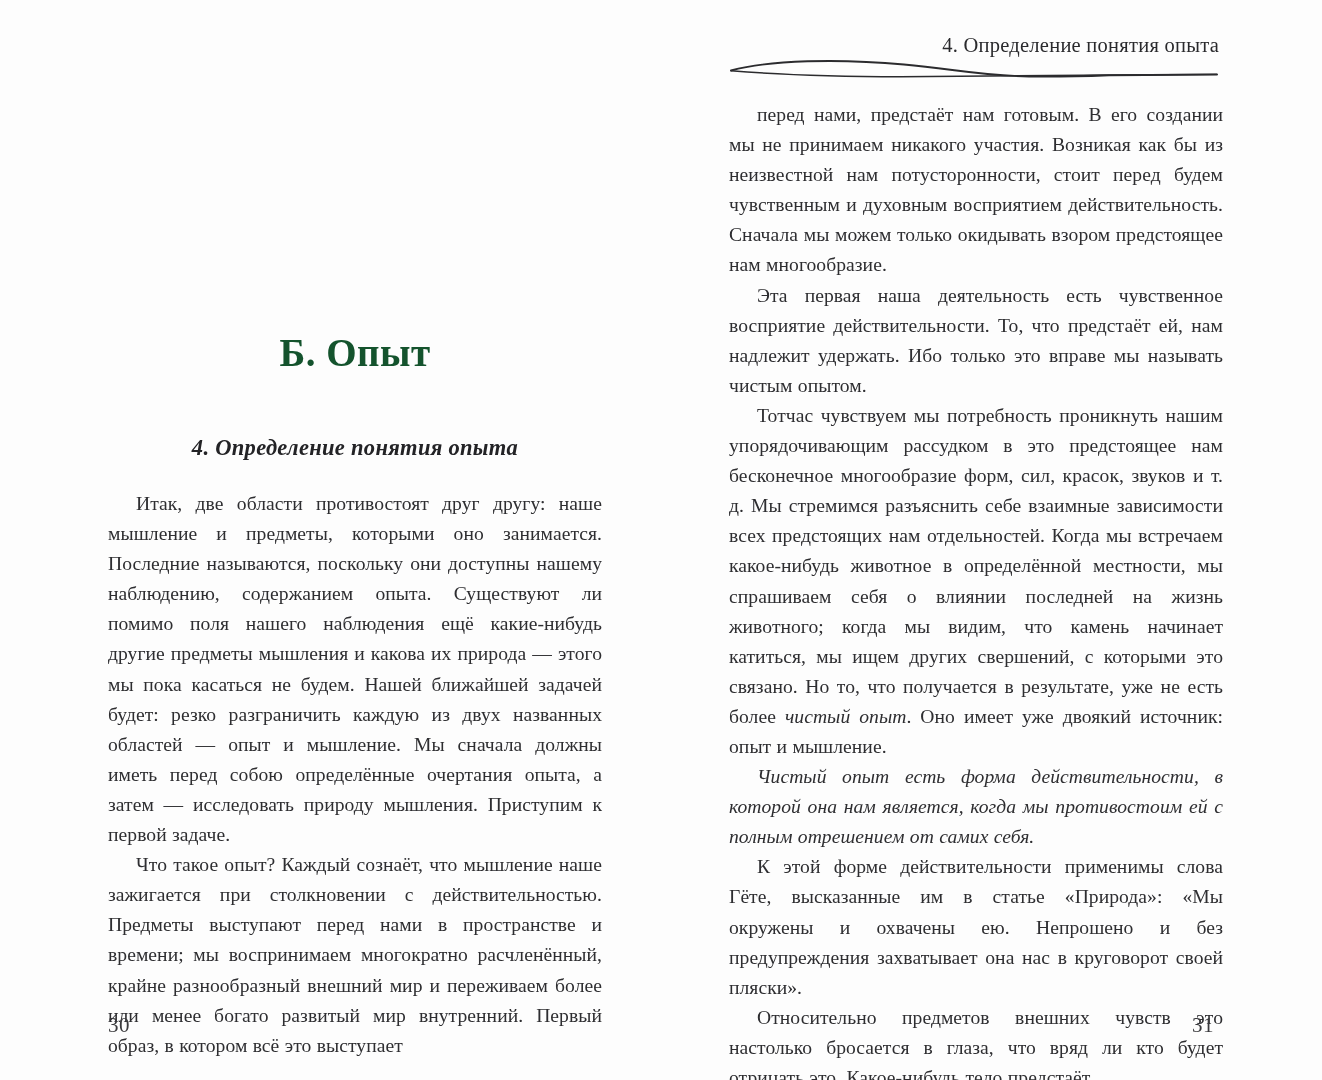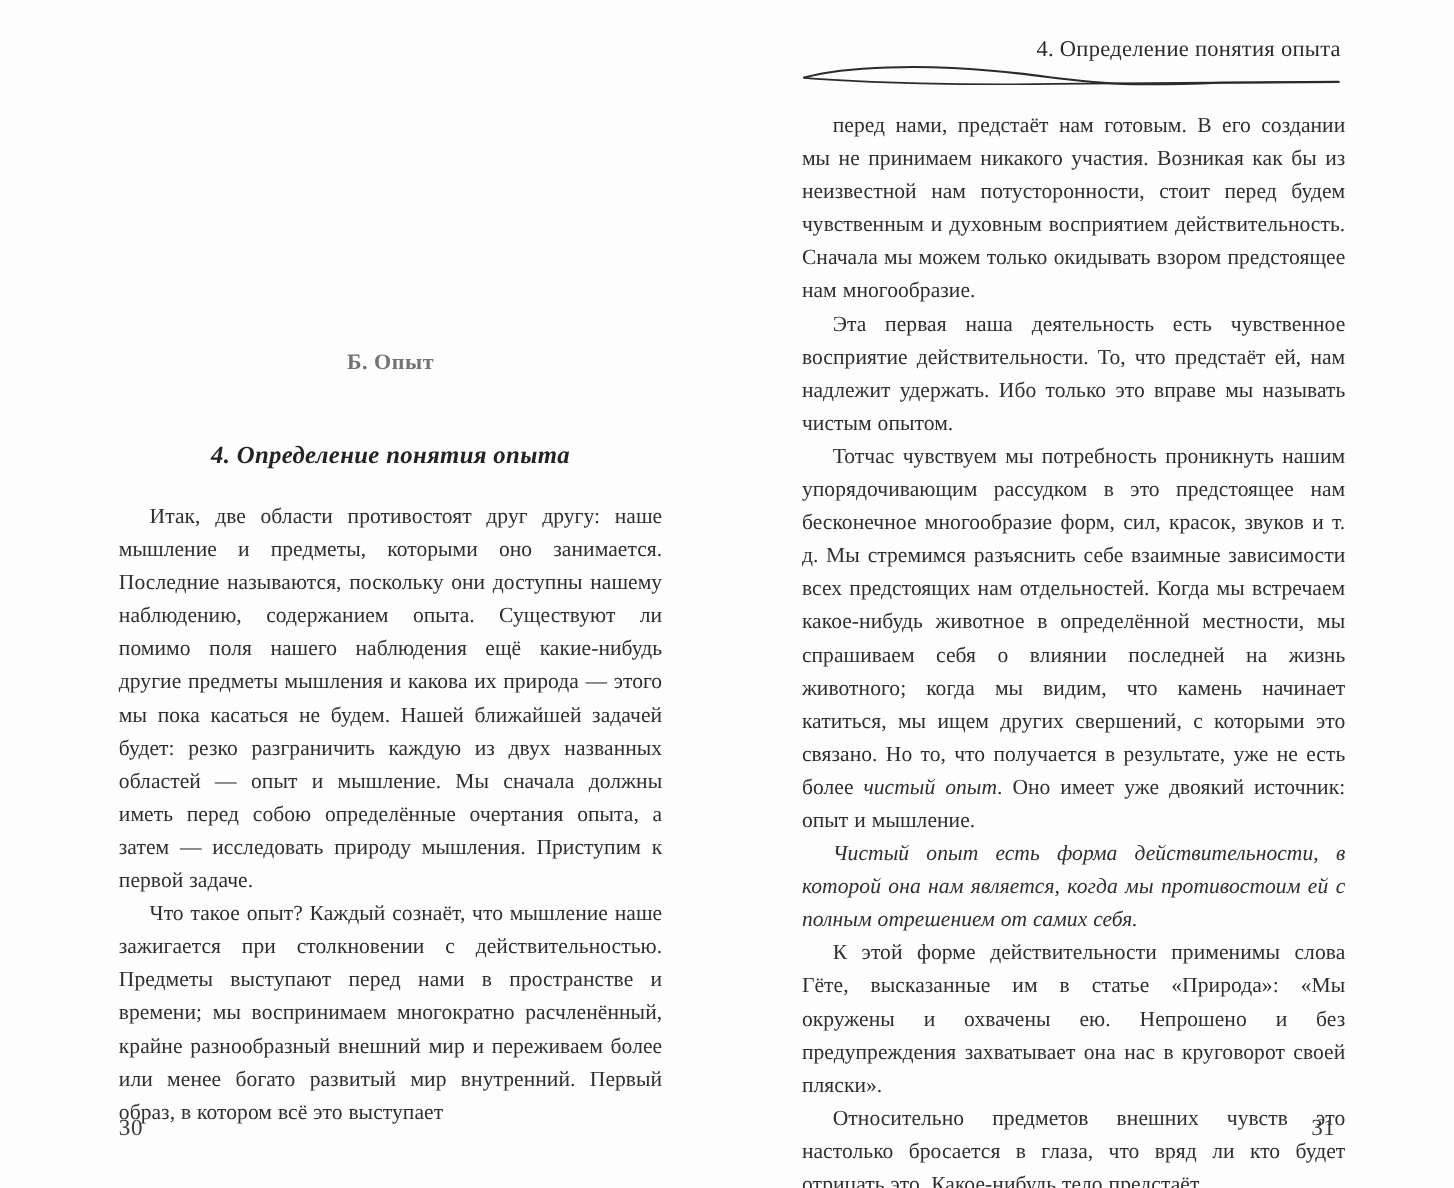--- a/index.html
+++ b/index.html
@@ -63,25 +63,25 @@
 
   
   .col {
     position: absolute;
     width: 494px;
   }
   .col-left  { left: 108px; top: 318px; }
   .col-right { left: 729px; top: 100px; }
 
   .chapter-title {
-    font-size: 20px;
+    font-size: 39px;
     text-align: center;
     letter-spacing: 0.5px;
-    margin: 0 0 60px 0;
-    color: #737373;
+    margin: 12px 0 60px 0;
+    color: #14532d;
   }
 
   .section-title {
     font-size: 22.5px;
     font-style: italic;
     text-align: center;
     letter-spacing: 0.3px;
     margin: 0 0 28px 0;
     color: #232326;
   }

